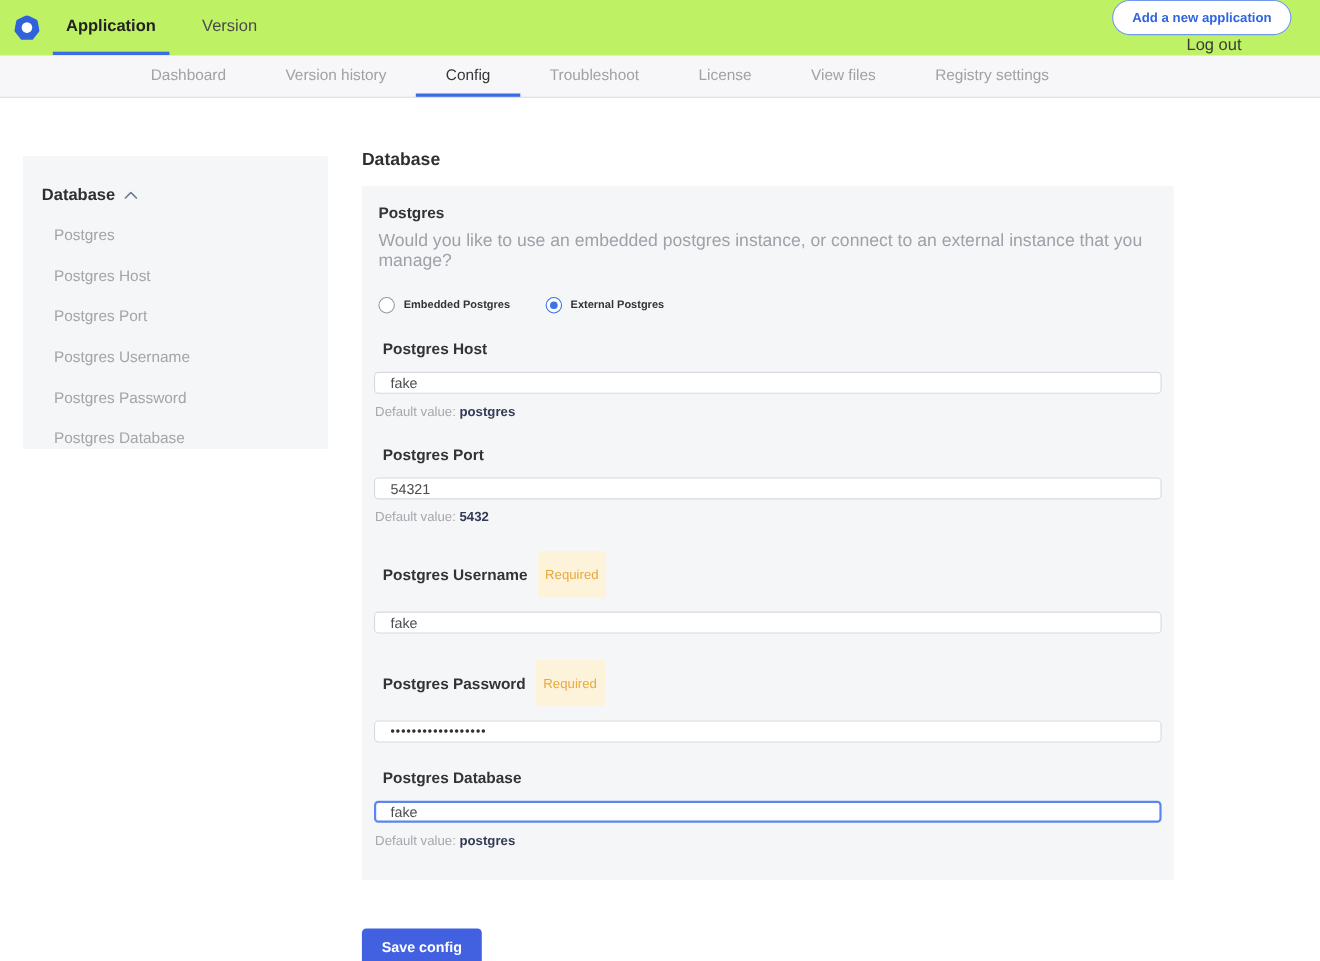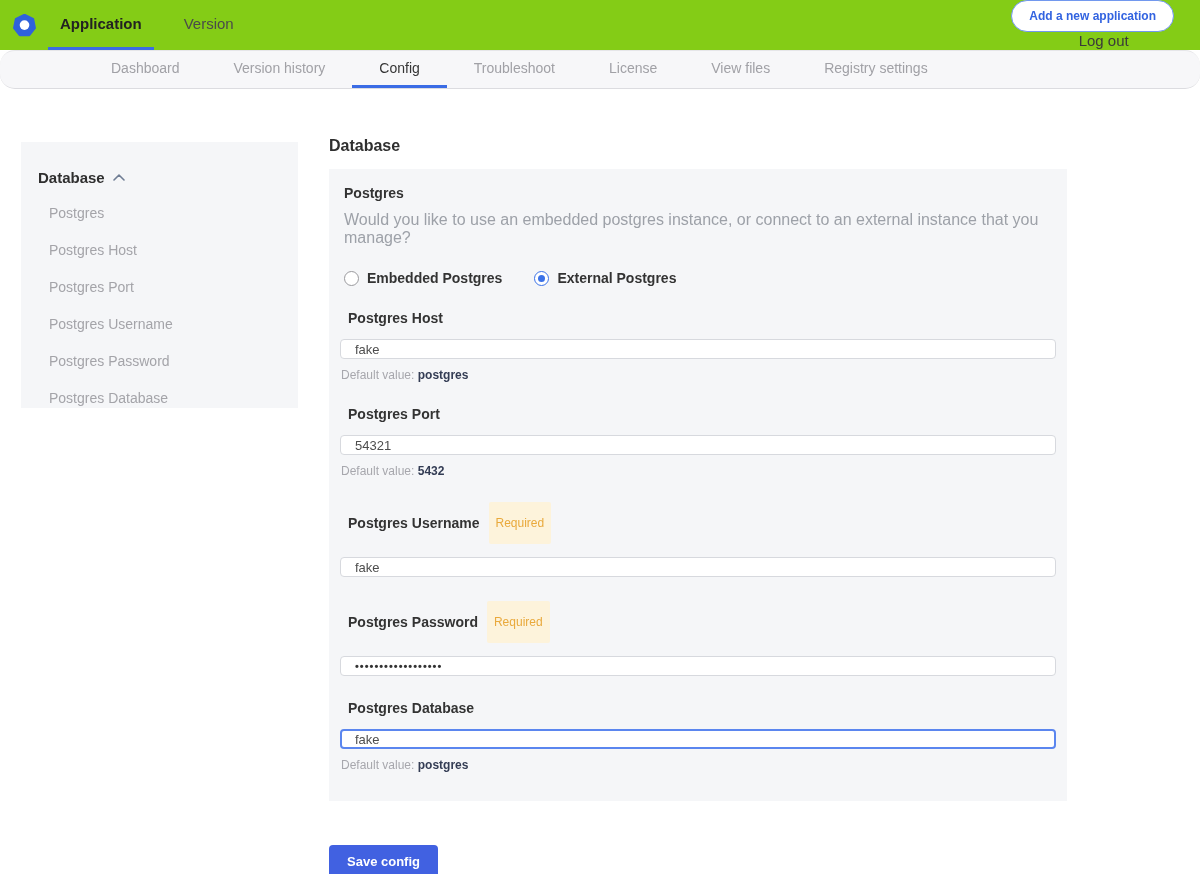--- a/index.html
+++ b/index.html
@@ -1,34 +1,34 @@
 <!DOCTYPE html>
 <html><head>
 <meta charset="utf-8">
 <style>
   * { margin:0; padding:0; box-sizing:border-box; }
   html,body { width:1200px; height:874px; background:#ffffff;
     font-family:"Liberation Sans", sans-serif; color:#323232; overflow:hidden; }
 
   
-  .header { height:50px; display:flex; align-items:stretch; background:#84cc16; }
+  .header { height:50px; display:flex; align-items:stretch; background:#bef264; }
   .logo-wrap { width:48px; display:flex; align-items:center; justify-content:center; }
   .app-tabs { display:flex; align-items:stretch; }
   .app-tab { display:flex; align-items:center; padding:0 12px; margin-right:18px;
     font-size:15px; color:#4a4a4a; cursor:pointer; border-bottom:3px solid transparent; }
   .app-tab.active { color:#222; font-weight:bold; border-bottom:3px solid #3b6ce5; }
   .header-right { margin-left:auto; display:flex; align-items:center; padding-right:26px;flex-direction:column; }
   .add-app-btn { border:1px solid #7298ee; color:#3263e0; background:#fff;
     border-radius:17px; padding:8px 17px; font-size:12px; font-weight:bold; cursor:pointer;
     font-family:"Liberation Sans", sans-serif; }
   .logout { margin-left:22px; font-size:15px; color:#3a3a3a; cursor:pointer; }
 
   
   .subnav { height:39px; background:#f7f7f9; border-top:1px solid #e6e6e9;
-    border-bottom:1px solid #dcdce0; display:flex; align-items:stretch; padding-left:84px;border-radius:15px; }
+    border-bottom:1px solid #dcdce0; display:flex; align-items:stretch; padding-left:110px; }
   .subnav-tab { display:flex; align-items:center; padding:0 27px; font-size:14px;
     color:#a1a1a6; cursor:pointer; border-bottom:3px solid transparent; }
   .subnav-tab.active { color:#363636; border-bottom:3px solid #3b6ce5; }
 
   
   .content { position:relative; height:784px; background:#fff; }
 
   .sidebar { position:absolute; left:21px; top:53px; width:277px; height:266px;
     background:#f5f6f8; padding:27px 16px 0 17px; }
   .sidebar-group-header { font-size:15px; font-weight:bold; color:#2f2f2f; cursor:pointer;
@@ -44,21 +44,21 @@
   .item-label { font-size:14px; font-weight:bold; color:#333; margin-left:4px; }
   .item-help { margin-top:10px; margin-left:4px; font-size:16px; color:#9da1a8; }
 
   .radio-row { margin-top:23px; margin-left:4px; display:flex; align-items:center; gap:32px; }
   .radio-opt { display:flex; align-items:center; gap:8px; cursor:pointer; }
   .radio-circle { width:15px; height:15px; border-radius:50%; background:#fff;
     border:1px solid #9a9a9e; position:relative; flex:0 0 auto; }
   .radio-circle.checked { border:1.5px solid #3b72e8; }
   .radio-circle.checked::after { content:""; position:absolute; left:50%; top:50%;
     width:7px; height:7px; margin:-3.5px 0 0 -3.5px; border-radius:50%; background:#3b72e8; }
-  .radio-label { font-size:14px; font-weight:bold; color:#333; }
+  .radio-label { font-size:10px; font-weight:bold; color:#333; }
 
   .field { margin-top:24px; }
   .field-label-row { display:flex; align-items:center; margin-left:4px; }
   .required-badge { margin-left:9px; background:#fdf3db; color:#e9a93c; font-size:12px;
     padding:14px 7px; border-radius:2px; }
   .text-input { display:block; margin-top:13px; width:716px; height:20px;
     border:1px solid #d7d9de; border-radius:4px; background:#fff; padding:0 14px;
     font-size:13px; color:#4d4d4d; font-family:"Liberation Sans", sans-serif; outline:none; }
   .text-input.focused { border:2px solid #5b86ef; padding:0 13px; }
   .text-input.password { font-size:11px; font-weight:bold; letter-spacing:1px; color:#333; }

